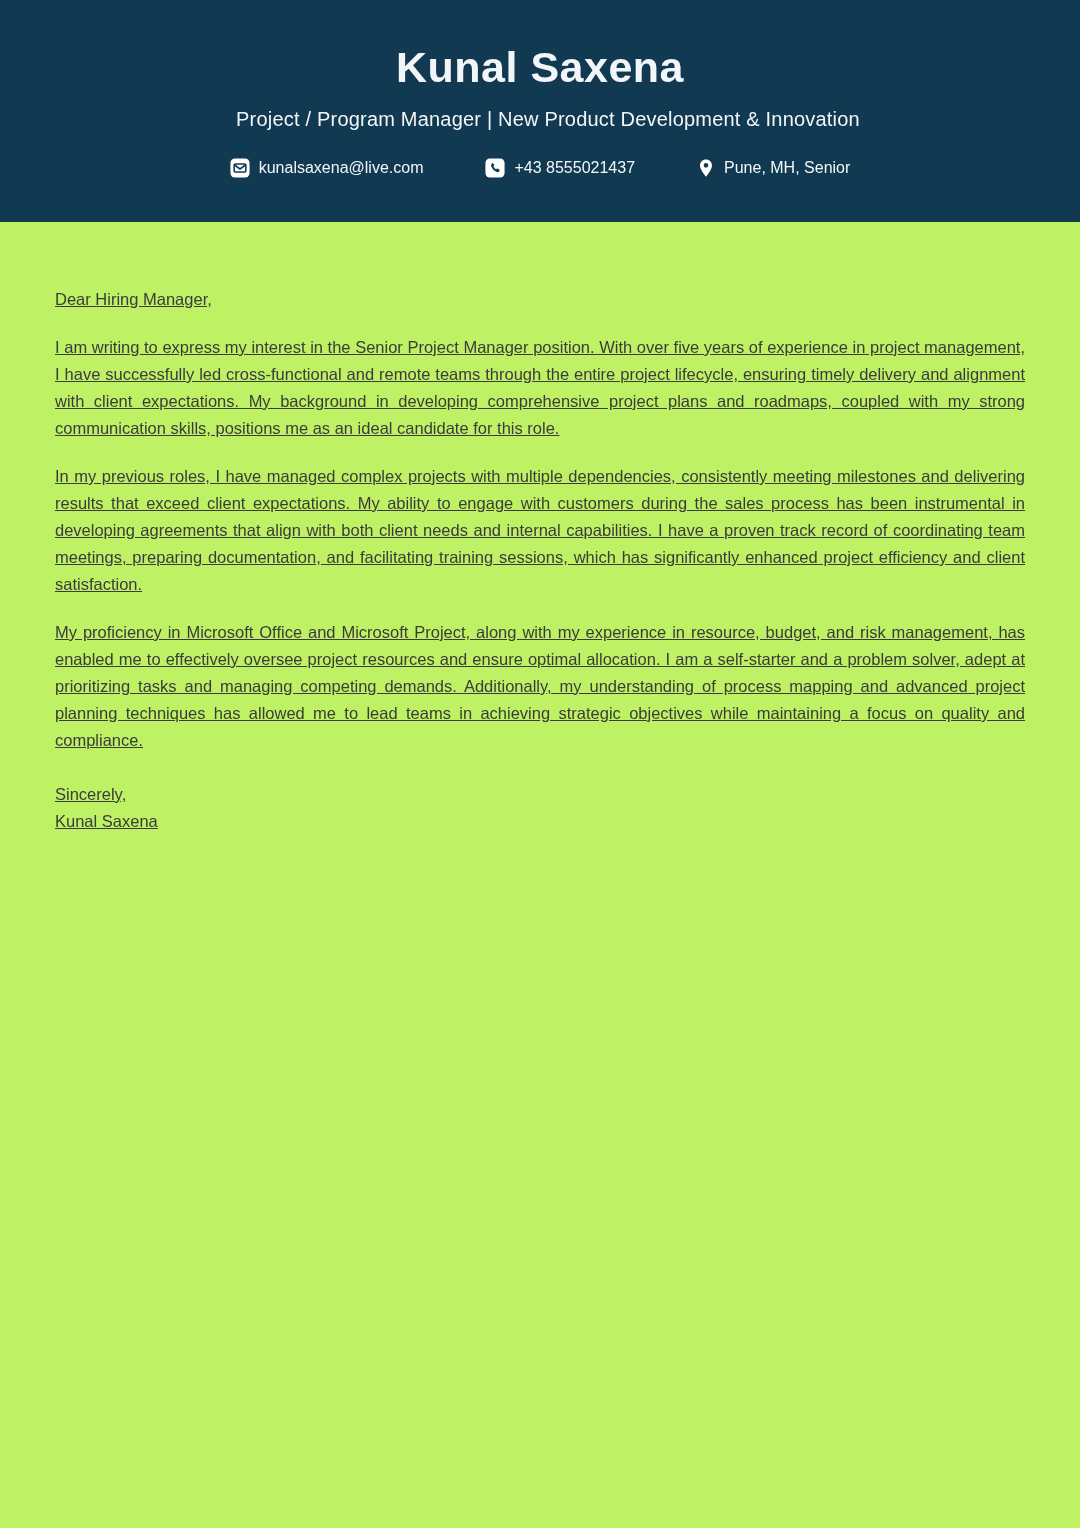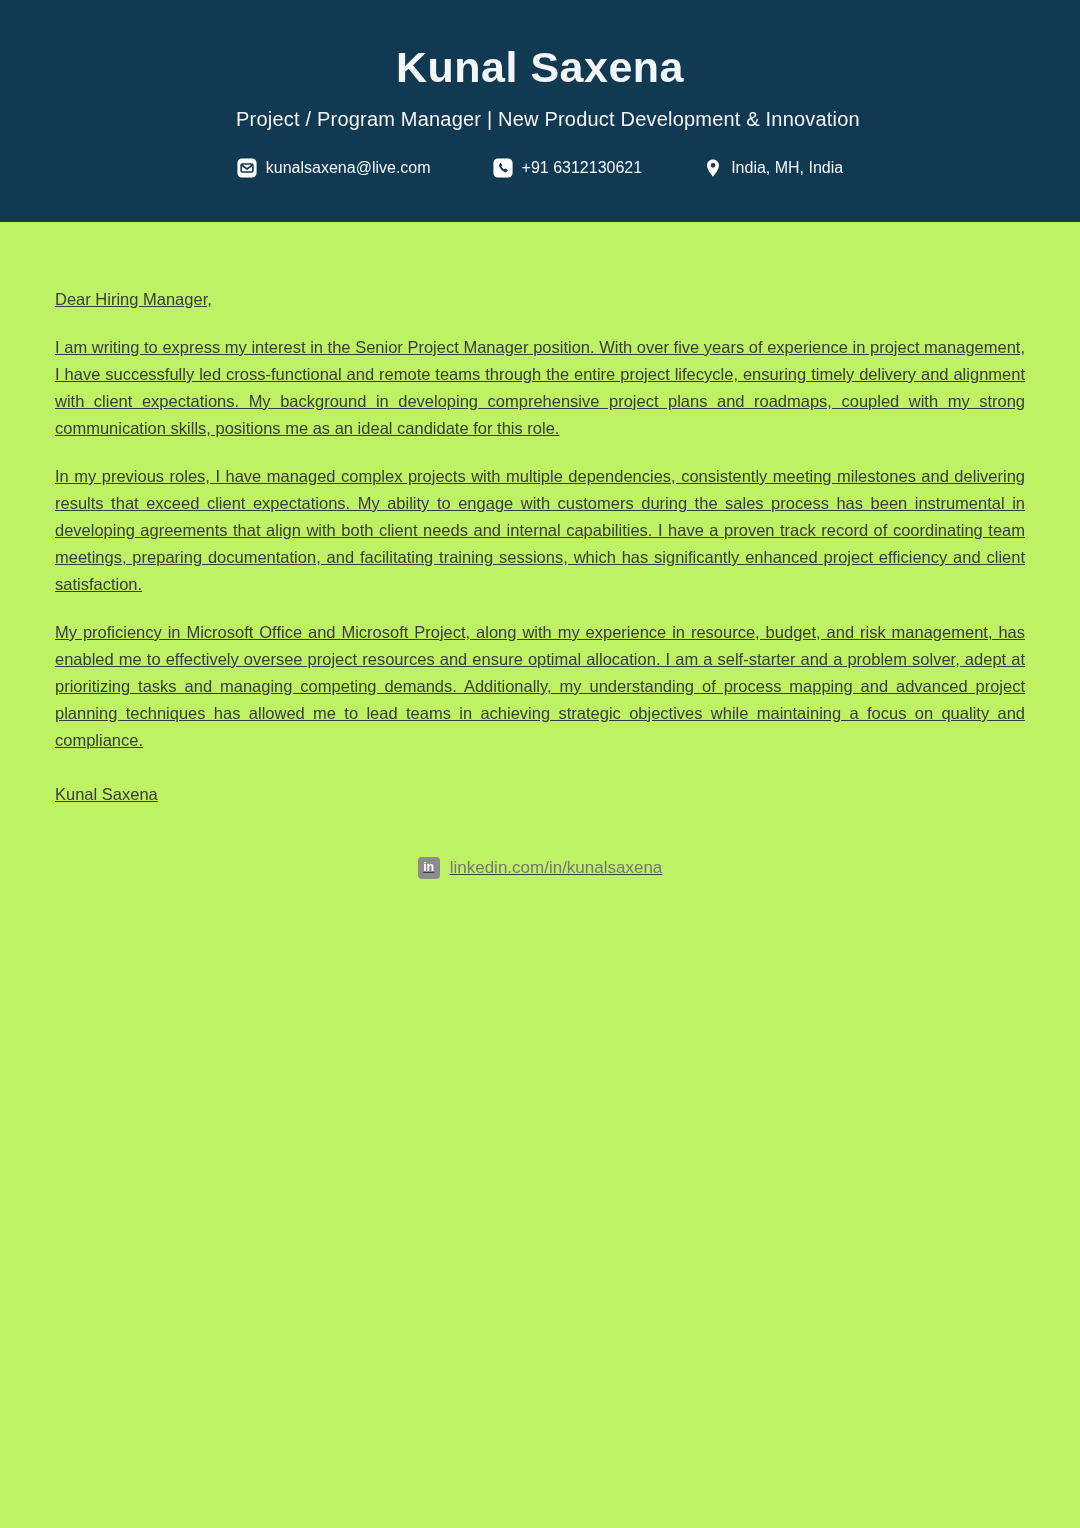--- a/index.html
+++ b/index.html
@@ -114,45 +114,42 @@
         <span>kunalsaxena@live.com</span>
       </div>
 
       <div class="contact-item">
         <span>
           <svg width="20" height="20" viewBox="0 0 24 24">
             <rect x="0.5" y="0.5" width="23" height="23" rx="5.5" fill="#ffffff"></rect>
             <path d="M8.2 6.1c.3-.3.8-.3 1.1 0l1.6 1.9c.3.3.3.7.1 1l-.9 1.3c.5 1.2 1.9 2.7 3.2 3.3l1.3-.9c.3-.2.8-.2 1 .1l1.9 1.6c.3.3.3.8 0 1.1l-1 1.1c-.4.4-1 .6-1.6.4-3.3-1-6.5-4.1-7.6-7.5-.2-.6 0-1.2.4-1.6l.5-.8z" fill="#113a52"></path>
           </svg>
         </span>
-        <span>+91 6312130621</span>
+        <span>+43 8555021437</span>
       </div>
 
       <div class="contact-item">
         <span>
           <svg width="18" height="20" viewBox="0 0 24 26">
             <path fill-rule="evenodd" fill="#ffffff" d="M12 1.5c-4.5 0-8 3.5-8 8 0 5.8 8 15 8 15s8-9.2 8-15c0-4.5-3.5-8-8-8zm0 11a3.1 3.1 0 1 1 0-6.2 3.1 3.1 0 0 1 0 6.2z"></path>
           </svg>
         </span>
-        <span>India, MH, India</span>
+        <span>Pune, MH, Senior</span>
       </div>
 
     </div>
   </div>
 
   <div class="letter">
     <div class="salutation">Dear Hiring Manager,</div>
 
     <p class="para">I am writing to express my interest in the Senior Project Manager position. With over five years of experience in project management, I have successfully led cross-functional and remote teams through the entire project lifecycle, ensuring timely delivery and alignment with client expectations. My background in developing comprehensive project plans and roadmaps, coupled with my strong communication skills, positions me as an ideal candidate for this role.</p>
     <p class="para">In my previous roles, I have managed complex projects with multiple dependencies, consistently meeting milestones and delivering results that exceed client expectations. My ability to engage with customers during the sales process has been instrumental in developing agreements that align with both client needs and internal capabilities. I have a proven track record of coordinating team meetings, preparing documentation, and facilitating training sessions, which has significantly enhanced project efficiency and client satisfaction.</p>
     <p class="para">My proficiency in Microsoft Office and Microsoft Project, along with my experience in resource, budget, and risk management, has enabled me to effectively oversee project resources and ensure optimal allocation. I am a self-starter and a problem solver, adept at prioritizing tasks and managing competing demands. Additionally, my understanding of process mapping and advanced project planning techniques has allowed me to lead teams in achieving strategic objectives while maintaining a focus on quality and compliance.</p>
 
     <div class="closing-block">
+      <div>Sincerely,</div>
       <div>Kunal Saxena</div>
     </div>
 
-    <div class="footer">
-      <span class="linkedin-badge">in</span>
-      <span class="linkedin-url">linkedin.com/in/kunalsaxena</span>
-    </div>
   </div>
 
 </div>
 
 </body></html>

